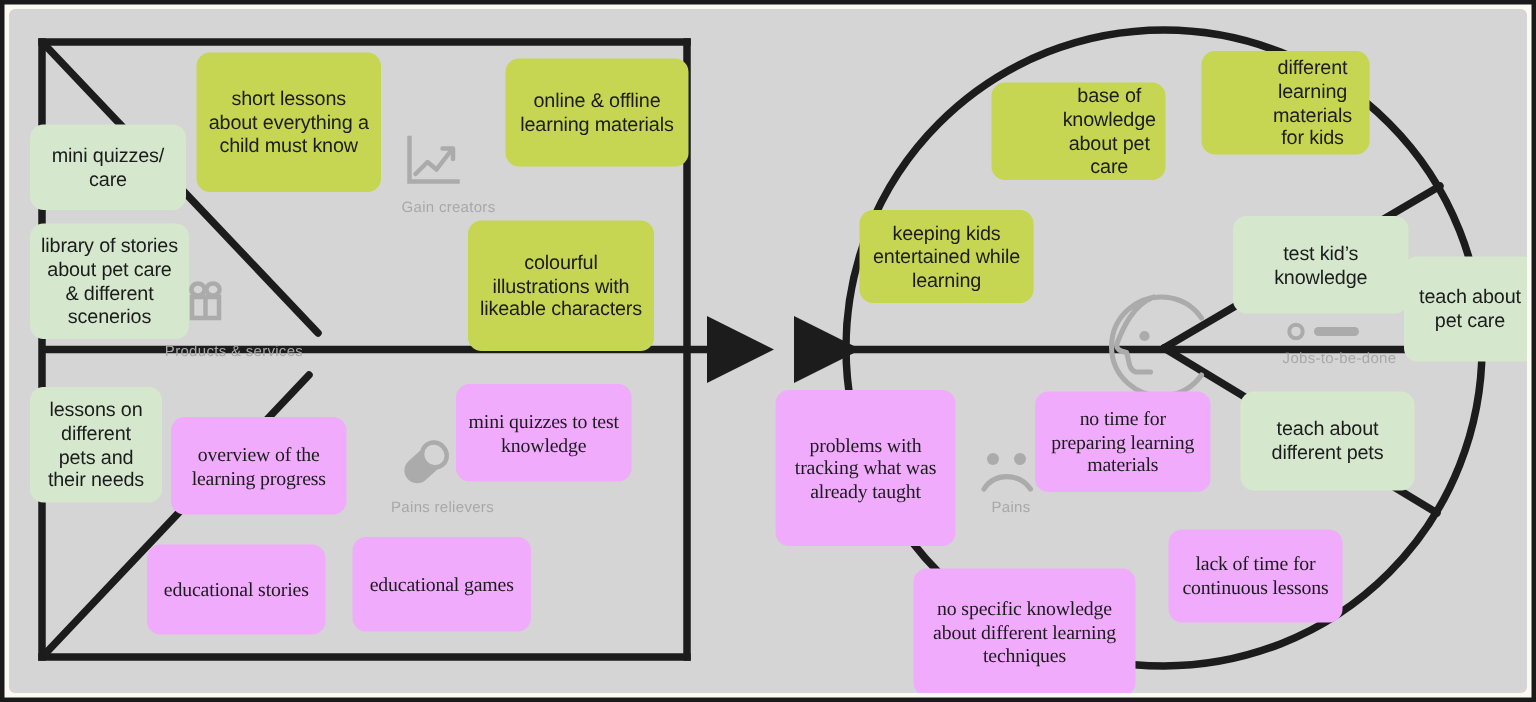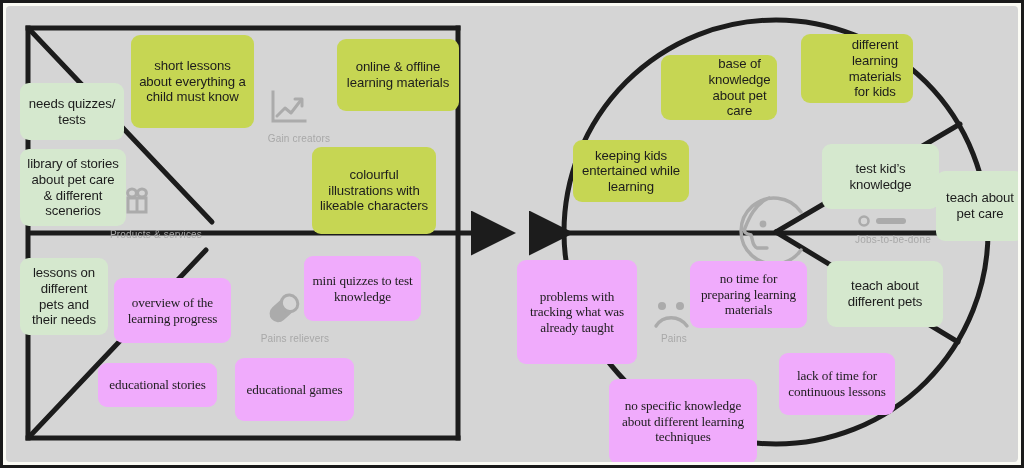--- a/index.html
+++ b/index.html
@@ -160,37 +160,37 @@
 
     <div class="wm-icon" style="left:645px;top:293px;">
       <svg width="48" height="36" viewBox="0 0 48 36" fill="none">
         <circle cx="11" cy="7" r="4" fill="#ababab"></circle>
         <circle cx="29" cy="7" r="4" fill="#ababab"></circle>
         <path d="M5,27 C12,16 28,16 36,27" stroke="#ababab" stroke-width="3.4" fill="none" stroke-linecap="round"></path>
       </svg>
     </div>
     <div class="wm" style="left:638px;top:327px;width:60px;">Pains</div>
 
-    <div class="card c-mint" style="left:14px;top:77px;width:104px;height:57px;">needs quizzes/ tests</div>
+    <div class="card c-mint" style="left:14px;top:77px;width:104px;height:57px;">mini quizzes/ care</div>
 
     <div class="card c-mint" style="left:14px;top:143px;width:106px;height:77px;">library of stories about pet care &amp; different scenerios</div>
 
     <div class="card c-mint" style="left:14px;top:252px;width:88px;height:77px;">lessons on different pets and their needs</div>
 
     <div class="card c-lime" style="left:125px;top:29px;width:123px;height:93px;">short lessons about everything a child must know</div>
 
     <div class="card c-lime" style="left:331px;top:33px;width:122px;height:72px;">online &amp; offline learning materials</div>
 
     <div class="card c-lime" style="left:306px;top:141px;width:124px;height:87px;">colourful illustrations with likeable characters</div>
 
     <div class="card c-amber" style="left:108px;top:272px;width:117px;height:65px;">overview of the learning progress</div>
 
     <div class="card c-amber" style="left:298px;top:250px;width:117px;height:65px;">mini quizzes to test knowledge</div>
 
-    <div class="card c-amber" style="left:92px;top:357px;width:119px;height:44px;">educational stories</div>
+    <div class="card c-amber" style="left:92px;top:357px;width:119px;height:60px;">educational stories</div>
 
     <div class="card c-amber" style="left:229px;top:352px;width:119px;height:63px;">educational games</div>
 
     <div class="card c-lime" style="left:655px;top:49px;width:116px;height:65px;padding-left:48px;">base of knowledge about pet care</div>
 
     <div class="card c-lime" style="left:795px;top:28px;width:112px;height:69px;padding-left:43px;">different learning materials for kids</div>
 
     <div class="card c-lime" style="left:567px;top:134px;width:116px;height:62px;">keeping kids entertained while learning</div>
 
     <div class="card c-mint" style="left:816px;top:138px;width:117px;height:65px;">test kid’s knowledge</div>

